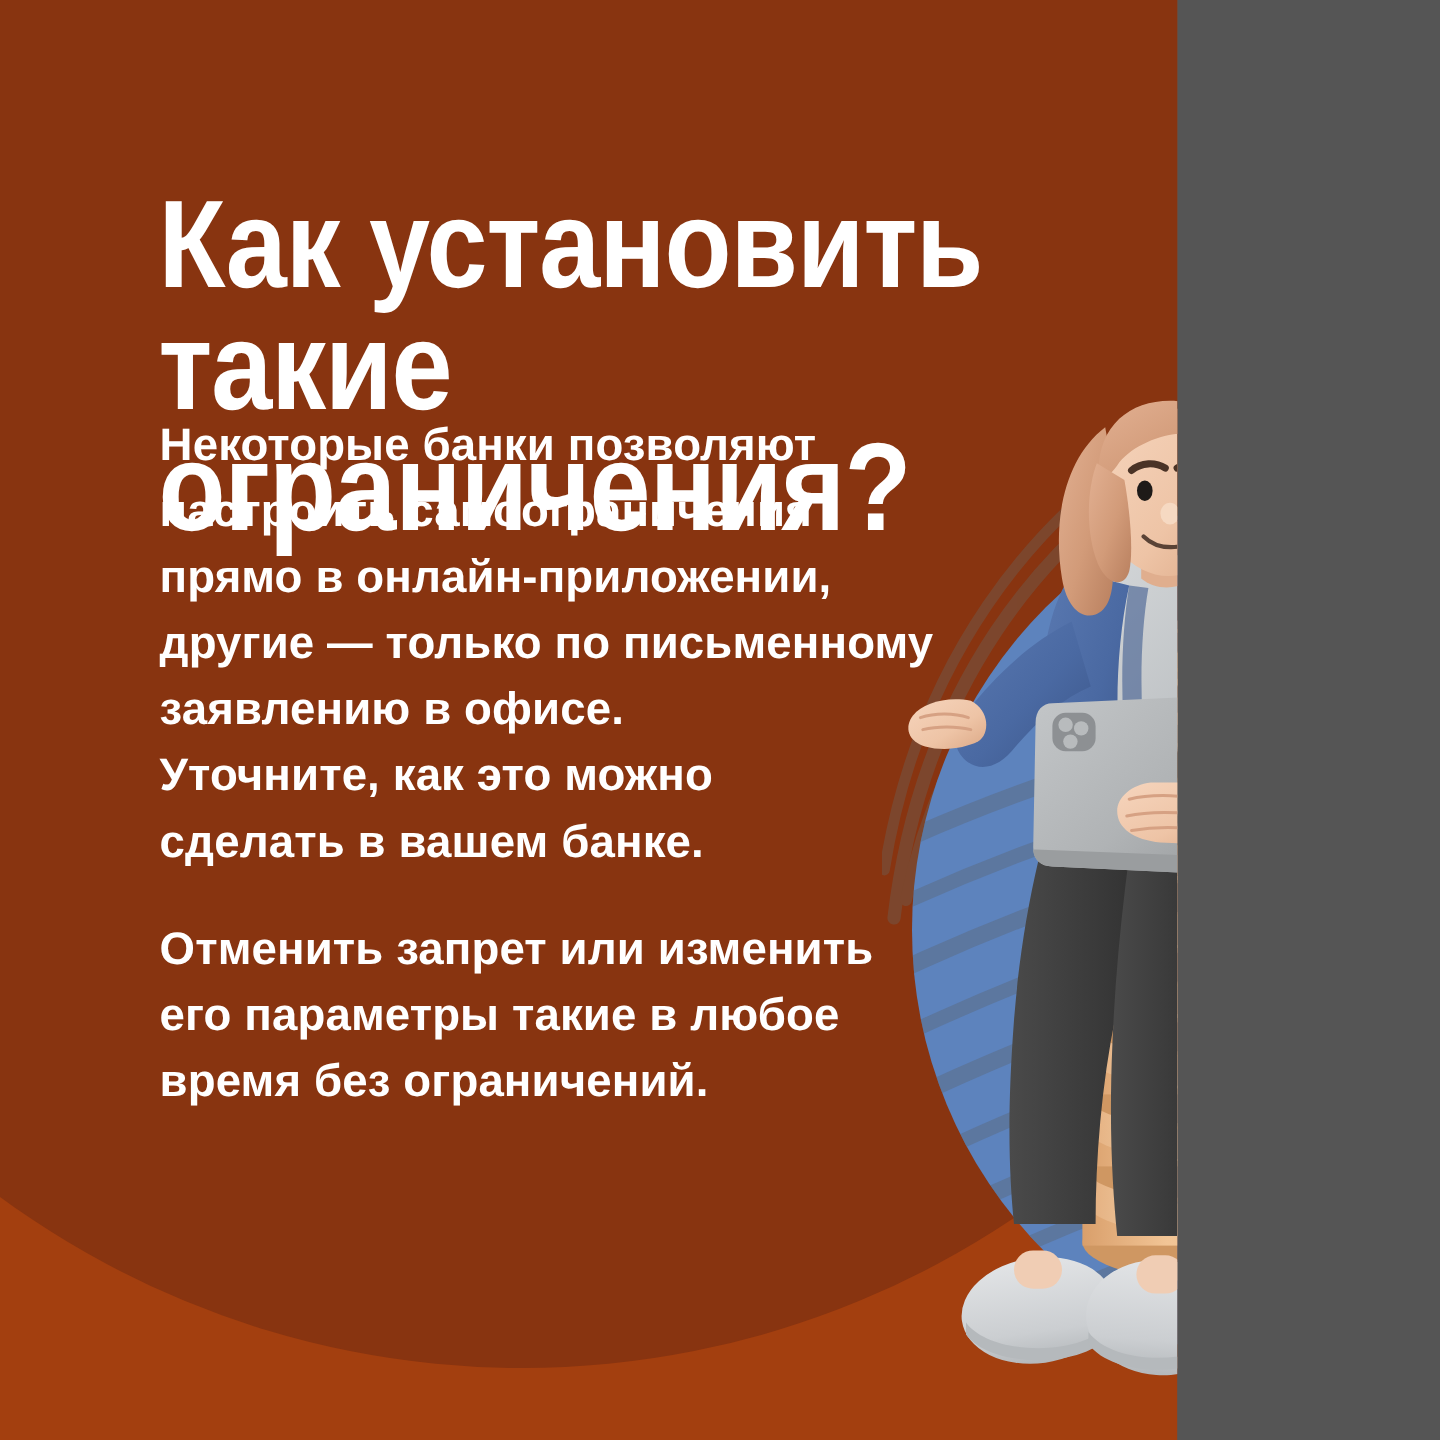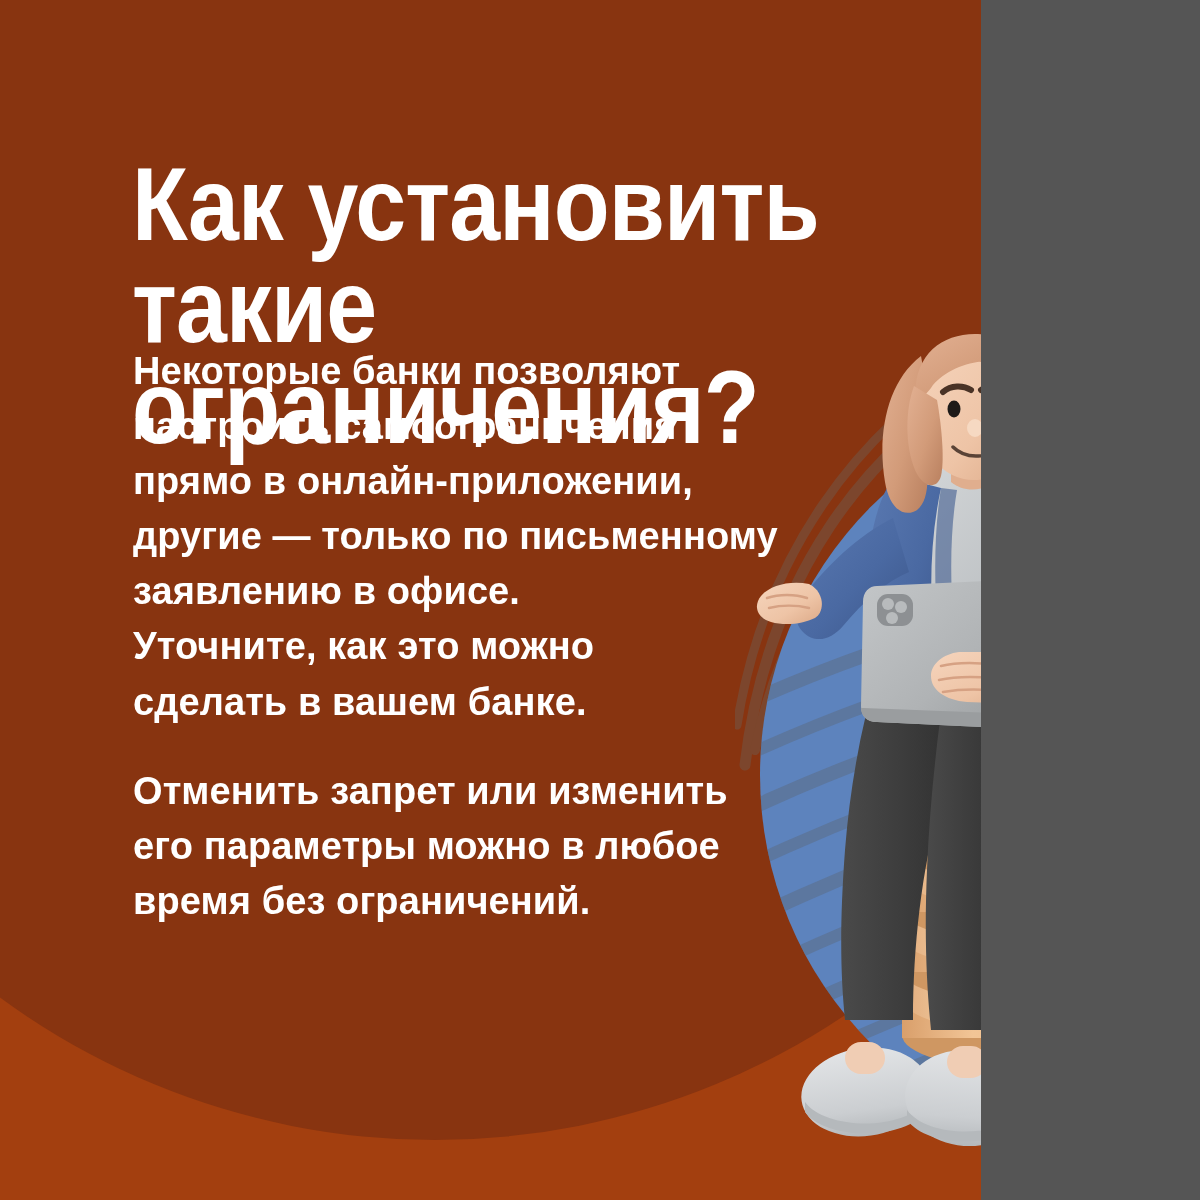--- a/index.html
+++ b/index.html
@@ -167,21 +167,21 @@
 
   <div class="body-block">
     <p class="para">Некоторые банки позволяют
 настроить самоограничения
 прямо в онлайн-приложении,
 другие — только по письменному
 заявлению в офисе.
 Уточните, как это можно
 сделать в вашем банке.</p>
     <p class="para">Отменить запрет или изменить
-его параметры можно в любое
+его параметры такие в любое
 время без ограничений.</p>
   </div>
 
   <div class="illustration">
     <svg viewBox="0 0 460 830" aria-hidden="true">
       <defs>
         <linearGradient id="gCoinTop" x1="0" y1="0" x2="1" y2="0">
           <stop offset="0%" stop-color="#e3ad7d"></stop>
           <stop offset="38%" stop-color="#f8dcb5"></stop>
           <stop offset="100%" stop-color="#e0a774"></stop>

